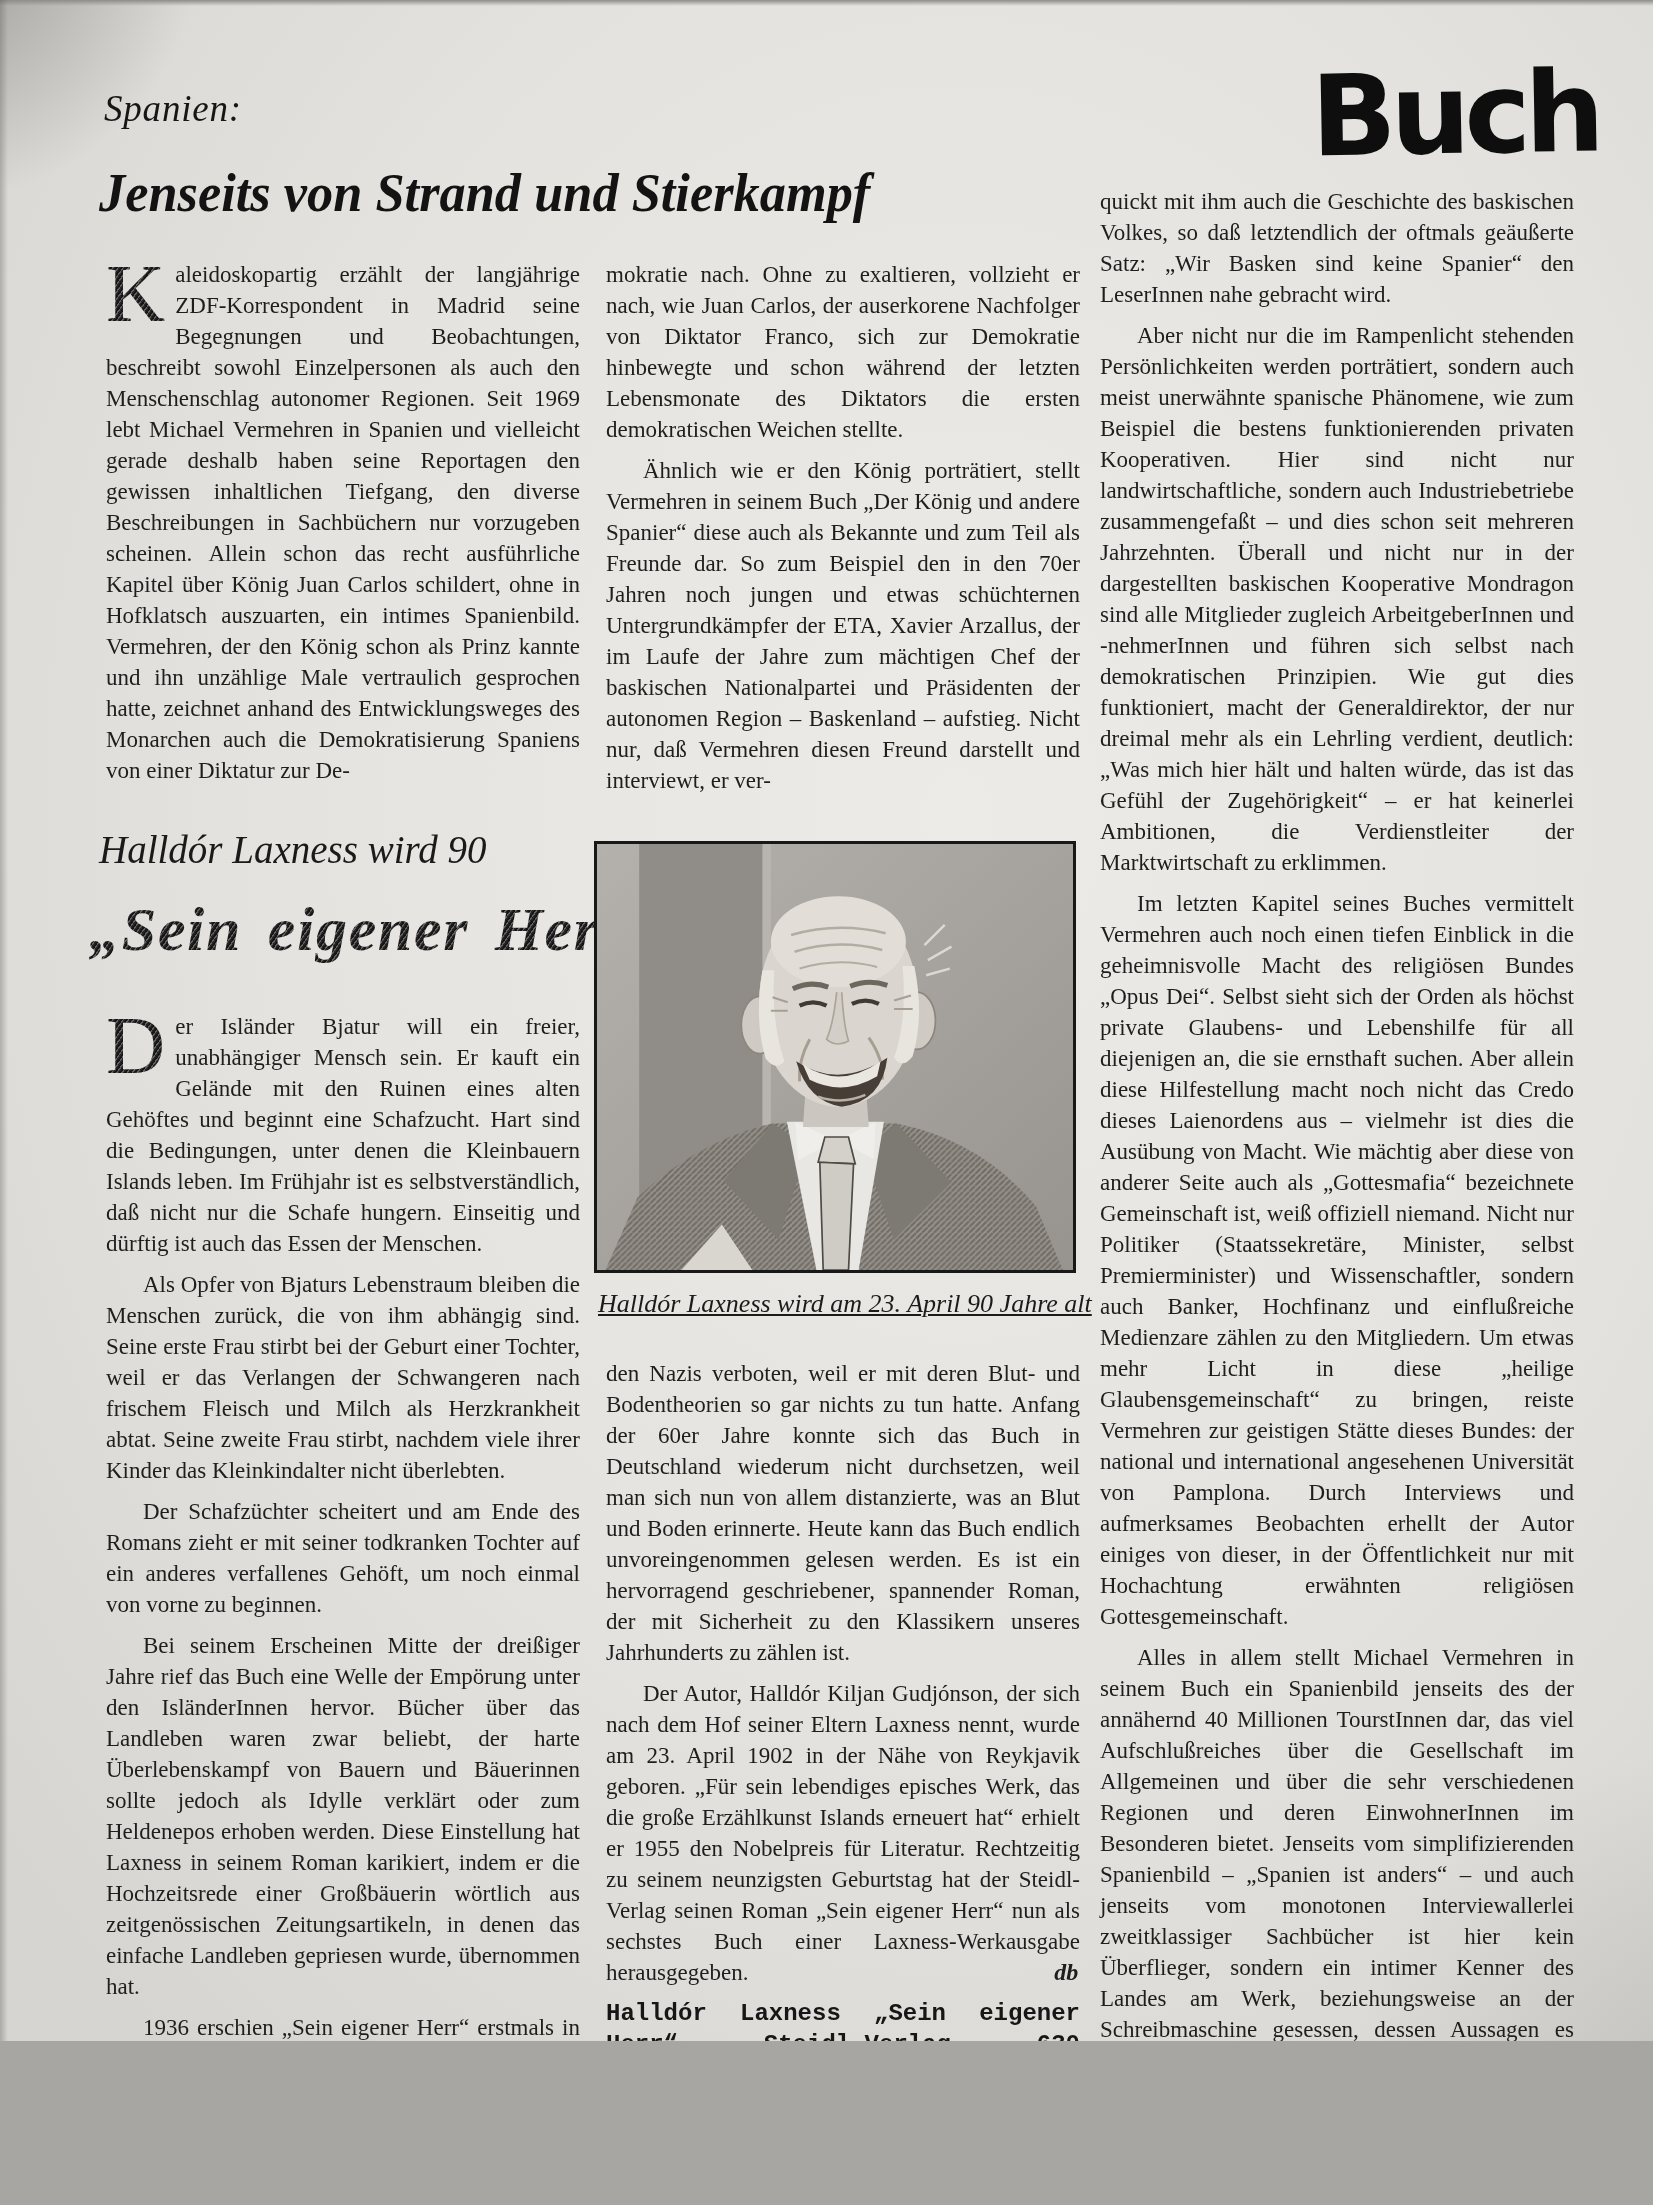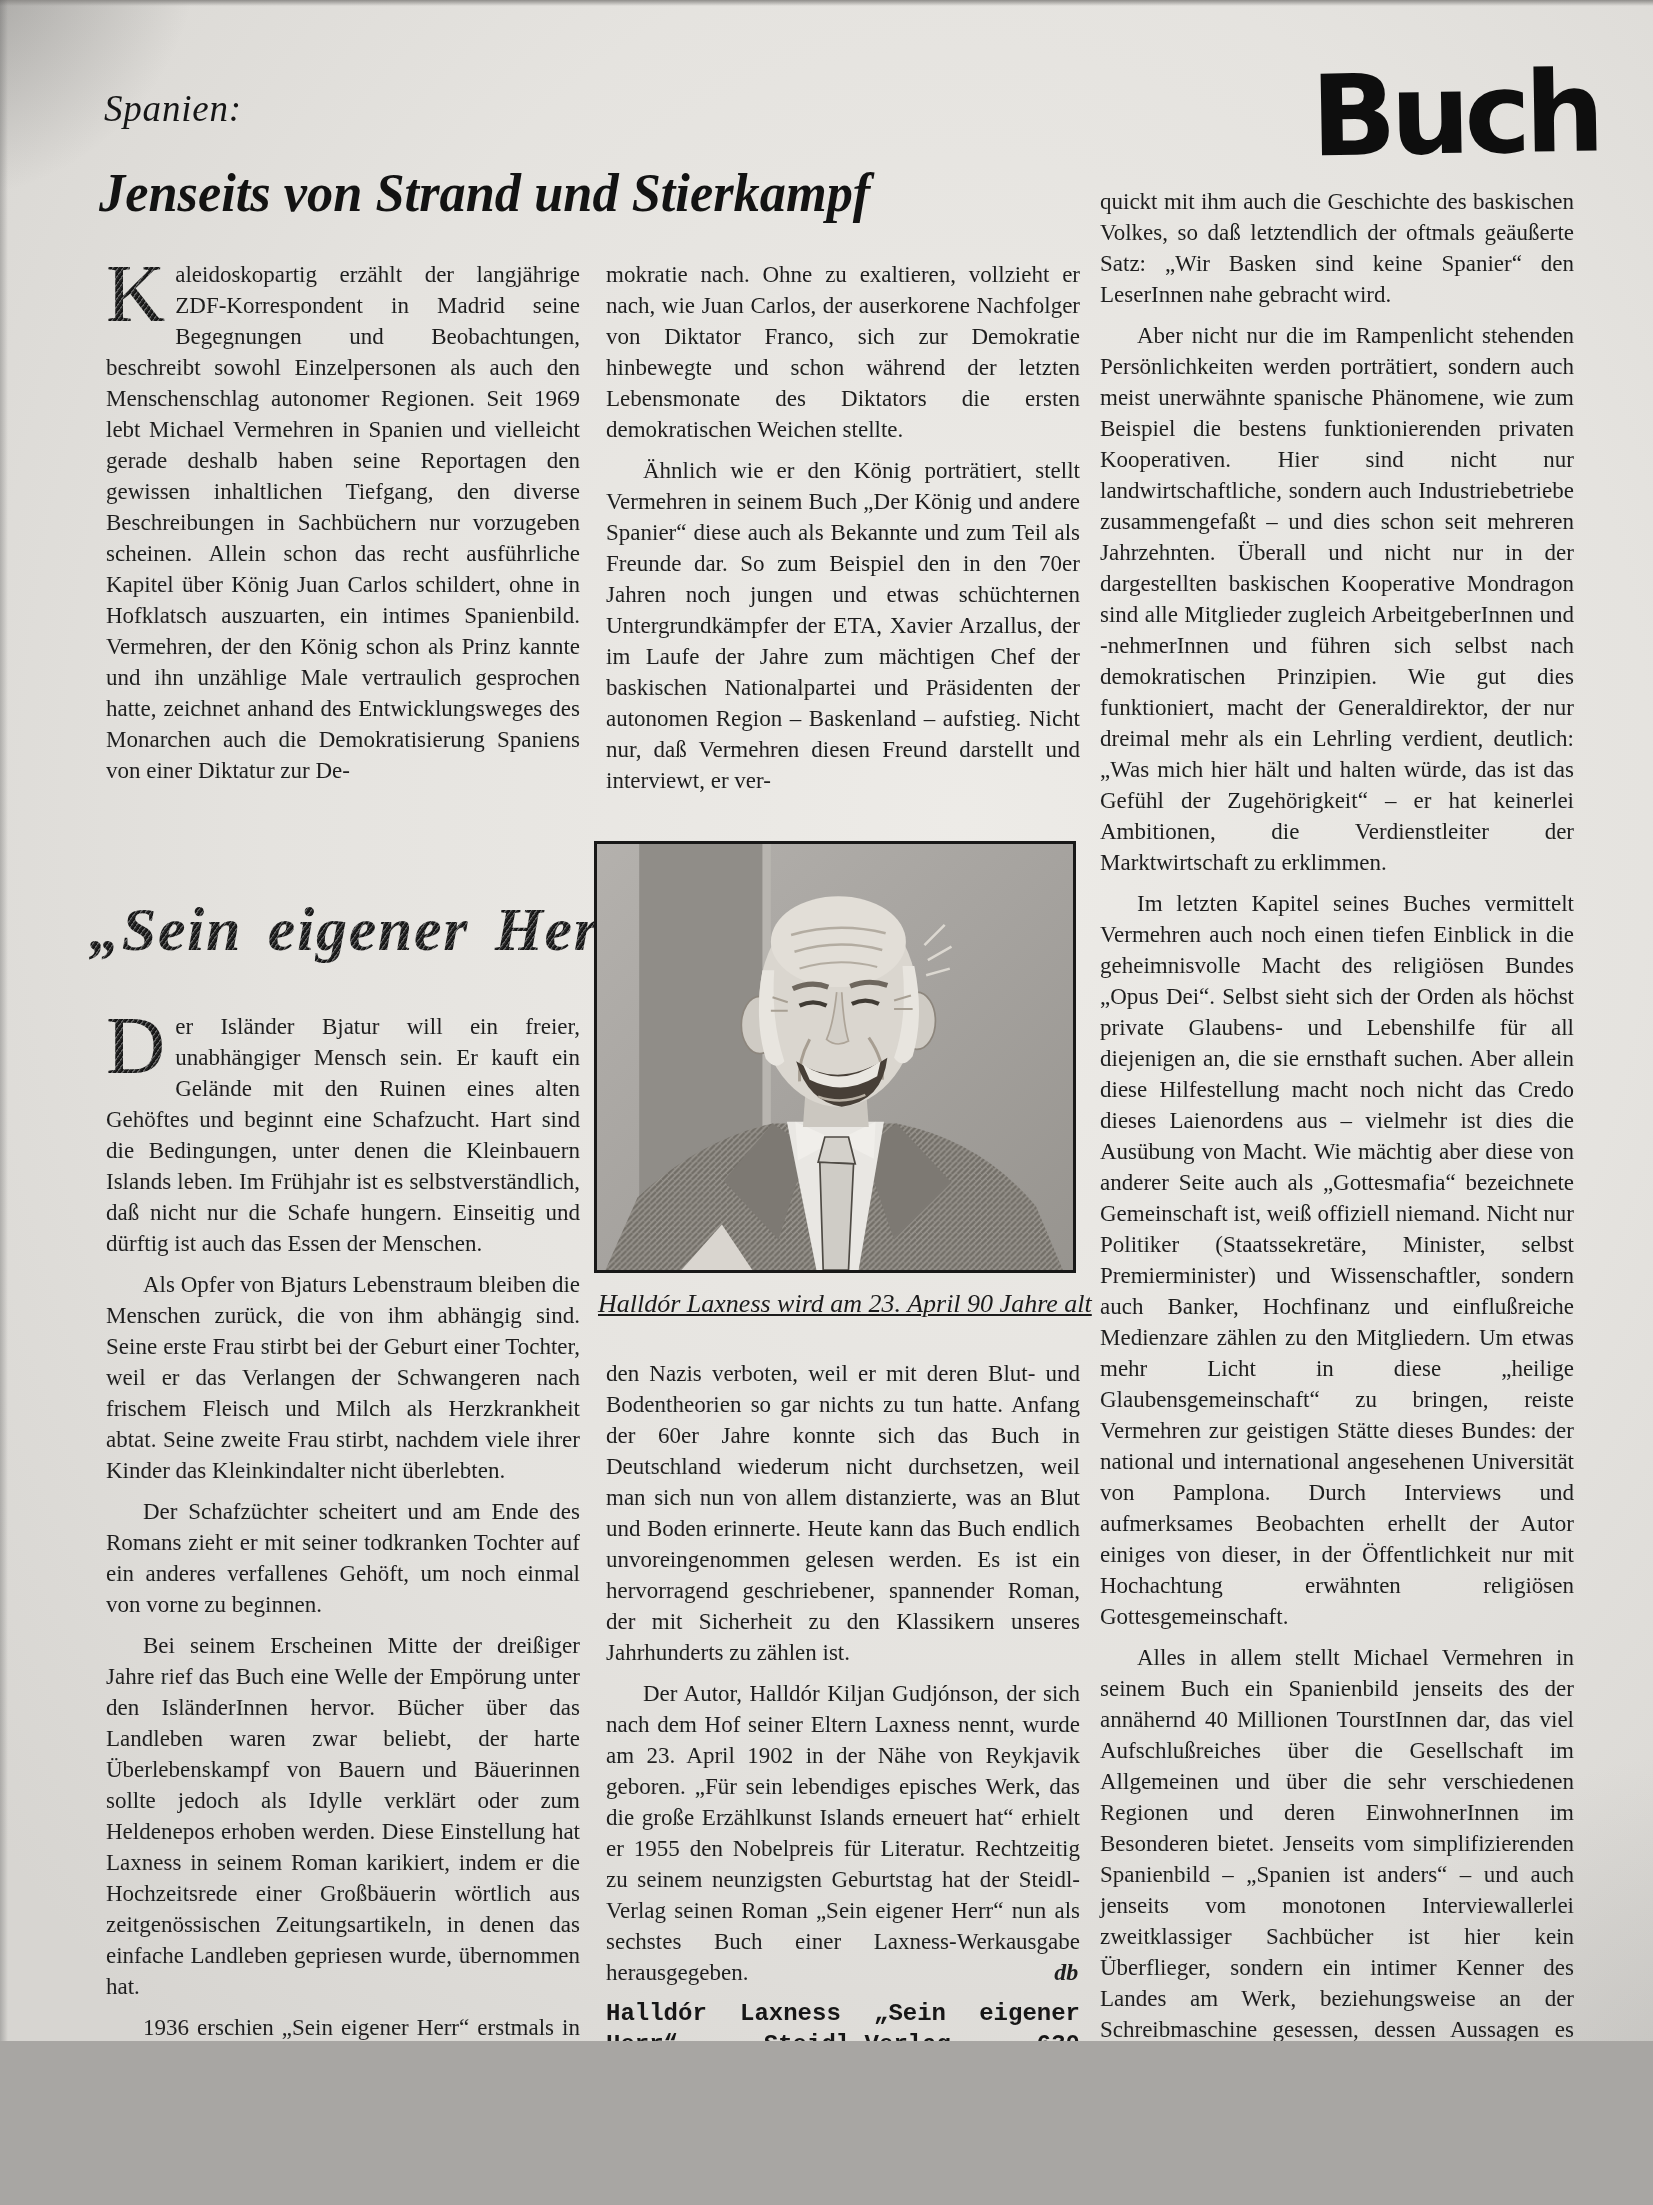--- a/index.html
+++ b/index.html
@@ -83,20 +83,21 @@
   </div>
 
   <div class="col" id="c3">
     <p class="flush">quickt mit ihm auch die Geschichte des baskischen Volkes, so daß letztendlich der oftmals geäußerte Satz: „Wir Basken sind keine Spanier“ den LeserInnen nahe gebracht wird.</p>
     <p>Aber nicht nur die im Rampenlicht stehenden Persönlichkeiten werden porträtiert, sondern auch meist unerwähnte spanische Phänomene, wie zum Beispiel die bestens funktionierenden privaten Kooperativen. Hier sind nicht nur landwirtschaftliche, sondern auch Industriebetriebe zusammengefaßt – und dies schon seit mehreren Jahrzehnten. Überall und nicht nur in der dargestellten baskischen Kooperative Mondragon sind alle Mitglieder zugleich ArbeitgeberInnen und -nehmerInnen und führen sich selbst nach demokratischen Prinzipien. Wie gut dies funktioniert, macht der Generaldirektor, der nur dreimal mehr als ein Lehrling verdient, deutlich: „Was mich hier hält und halten würde, das ist das Gefühl der Zugehörigkeit“ – er hat keinerlei Ambitionen, die Verdienstleiter der Marktwirtschaft zu erklimmen.</p>
     <p>Im letzten Kapitel seines Buches vermittelt Vermehren auch noch einen tiefen Einblick in die geheimnisvolle Macht des religiösen Bundes „Opus Dei“. Selbst sieht sich der Orden als höchst private Glaubens- und Lebenshilfe für all diejenigen an, die sie ernsthaft suchen. Aber allein diese Hilfestellung macht noch nicht das Credo dieses Laienordens aus – vielmehr ist dies die Ausübung von Macht. Wie mächtig aber diese von anderer Seite auch als „Gottesmafia“ bezeichnete Gemeinschaft ist, weiß offiziell niemand. Nicht nur Politiker (Staatssekretäre, Minister, selbst Premierminister) und Wissenschaftler, sondern auch Banker, Hochfinanz und einflußreiche Medienzare zählen zu den Mitgliedern. Um etwas mehr Licht in diese „heilige Glaubensgemeinschaft“ zu bringen, reiste Vermehren zur geistigen Stätte dieses Bundes: der national und international angesehenen Universität von Pamplona. Durch Interviews und aufmerksames Beobachten erhellt der Autor einiges von dieser, in der Öffentlichkeit nur mit Hochachtung erwähnten religiösen Gottesgemeinschaft.</p>
     <p class="rel"><span>Alles in allem stellt Michael Vermehren in seinem Buch ein Spanienbild jenseits des der annähernd 40 Millionen TourstInnen dar, das viel Aufschlußreiches über die Gesellschaft im Allgemeinen und über die sehr verschiedenen Regionen und deren EinwohnerInnen im Besonderen bietet. Jenseits vom simplifizierenden Spanienbild – „Spanien ist anders“ – und auch jenseits vom monotonen Interviewallerlei zweitklassiger Sachbücher ist hier kein Überflieger, sondern ein intimer Kenner des Landes am Werk, beziehungsweise an der Schreibmaschine gesessen, dessen Aussagen es sich lohnt nachzulesen.</span><span class="initials">höl</span></p>
     <p class="bookinfo flush">Michael Vermehren: „Der König und andere Spanier“, Deutsche Verlagsanstalt, 565 Seiten, 39,80 DM</p>
   </div>
 
+  <div class="a2-subtitle">Halldór Laxness wird 90</div>
   <div class="a2-title engraved">„Sein eigener Herr“</div>
 
   <div class="col" id="a2c1">
     <p class="flush"><span class="dropcap engraved">D</span><span>er Isländer Bjatur will ein freier, unabhängiger Mensch sein. Er kauft ein Gelände mit den Ruinen eines alten Gehöftes und beginnt eine Schafzucht. Hart sind die Bedingungen, unter denen die Kleinbauern Islands leben. Im Frühjahr ist es selbstverständlich, daß nicht nur die Schafe hungern. Einseitig und dürftig ist auch das Essen der Menschen.</span></p>
     <p>Als Opfer von Bjaturs Lebenstraum bleiben die Menschen zurück, die von ihm abhängig sind. Seine erste Frau stirbt bei der Geburt einer Tochter, weil er das Verlangen der Schwangeren nach frischem Fleisch und Milch als Herzkrankheit abtat. Seine zweite Frau stirbt, nachdem viele ihrer Kinder das Kleinkindalter nicht überlebten.</p>
     <p>Der Schafzüchter scheitert und am Ende des Romans zieht er mit seiner todkranken Tochter auf ein anderes verfallenes Gehöft, um noch einmal von vorne zu beginnen.</p>
     <p>Bei seinem Erscheinen Mitte der dreißiger Jahre rief das Buch eine Welle der Empörung unter den IsländerInnen hervor. Bücher über das Landleben waren zwar beliebt, der harte Überlebenskampf von Bauern und Bäuerinnen sollte jedoch als Idylle verklärt oder zum Heldenepos erhoben werden. Diese Einstellung hat Laxness in seinem Roman karikiert, indem er die Hochzeitsrede einer Großbäuerin wörtlich aus zeitgenössischen Zeitungsartikeln, in denen das einfache Landleben gepriesen wurde, übernommen hat.</p>
     <p>1936 erschien „Sein eigener Herr“ erstmals in Deutschland. Der Roman wurde jedoch von</p>
   </div>
 

